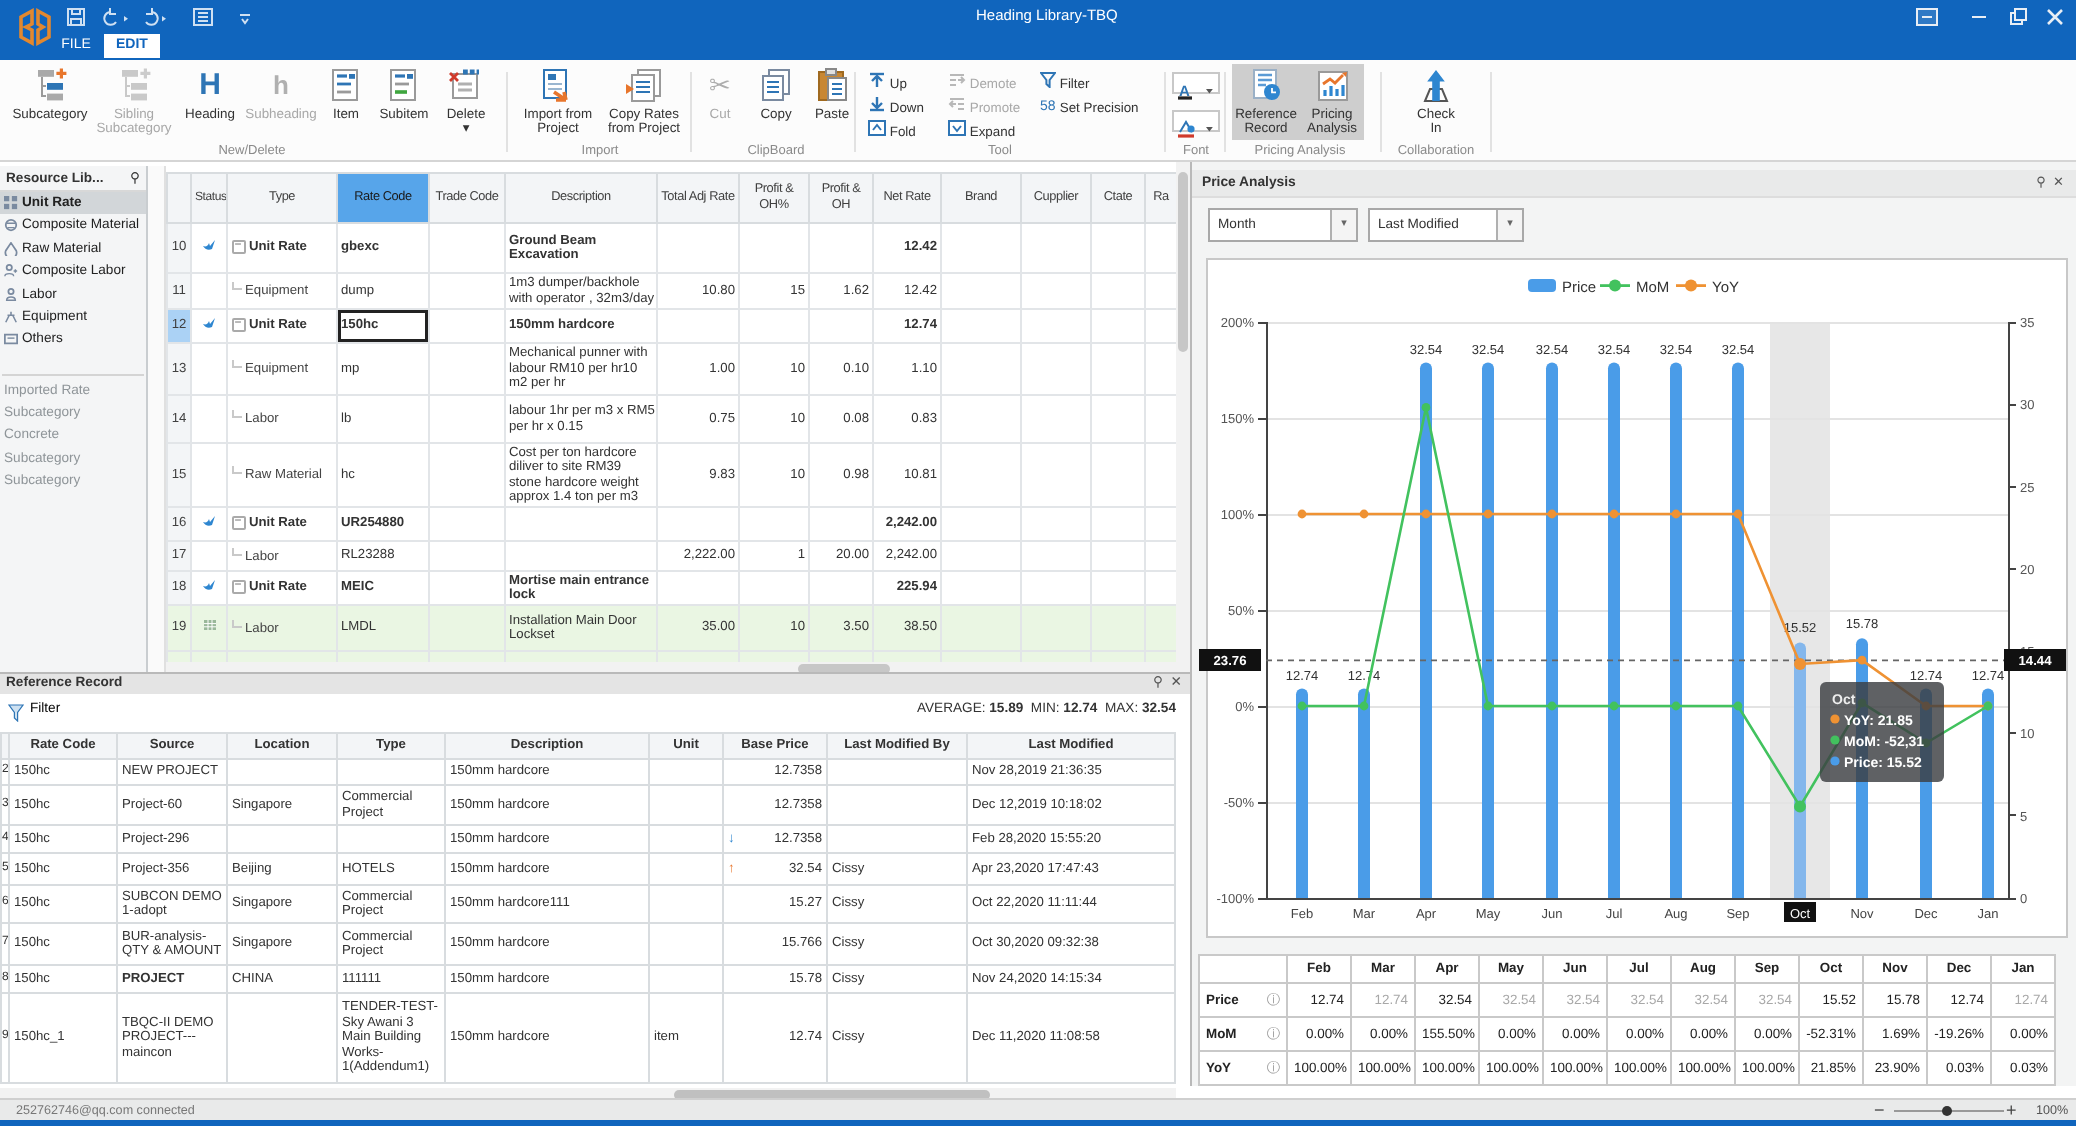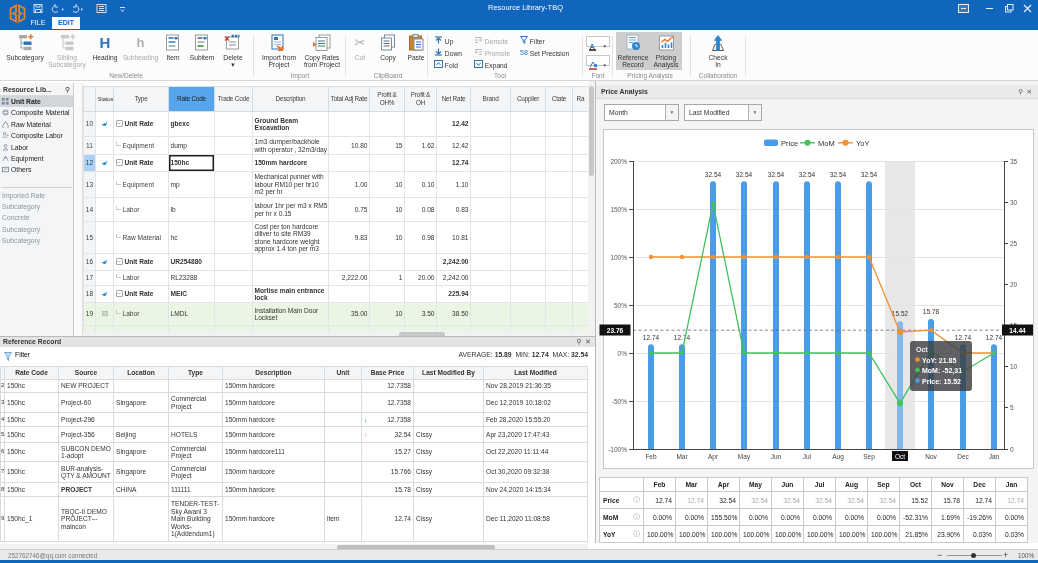--- a/index.html
+++ b/index.html
@@ -99,21 +99,21 @@
       <path d="M22 0 L22 3 L25 3" stroke-width="1"></path>
       <path d="M29 4 l2 1.4 l-2 1.4" fill="#cfe0f2" stroke="none"></path>
       <path d="M43 2 a3.2 3.2 0 1 1 -3 5"></path>
       <path d="M43 0 L43 3 L40 3"></path>
       <path d="M48 4 l2 1.4 l-2 1.4" fill="#cfe0f2" stroke="none"></path>
       <rect x="64" y="0.5" width="9" height="8"></rect>
       <path d="M66 2.5 h5 M66 4.5 h5 M66 6.5 h5"></path>
       <path d="M87 3.5 h5 M88 5.5 l1.5 2 l1.5 -2"></path>
     </g>
   </svg>
-  <div id="title" class="abs">Resource Library-TBQ</div>
+  <div id="title" class="abs">Heading Library-TBQ</div>
 
   <svg class="abs" style="left:958px;top:3px" width="76" height="11" viewBox="0 0 76 11">
     <g stroke="#e8eef5" fill="none" stroke-width="1">
       <rect x="0.5" y="1.5" width="10" height="8" fill="#ffffff22"></rect>
       <path d="M3 5.5 h5"></path>
       <path d="M28 5.5 h7"></path>
       <rect x="47.5" y="3.5" width="5.5" height="5.5"></rect>
       <rect x="49.5" y="1.5" width="5.5" height="5.5" fill="#1065bd"></rect>
       <path d="M66 2 l7 7 M73 2 l-7 7" stroke-width="1.3"></path>
     </g>

